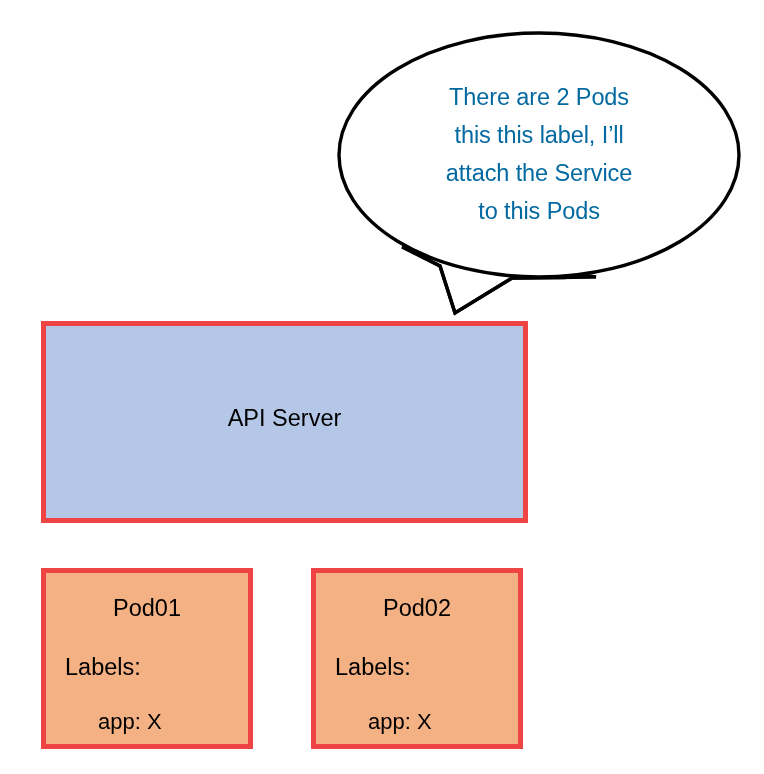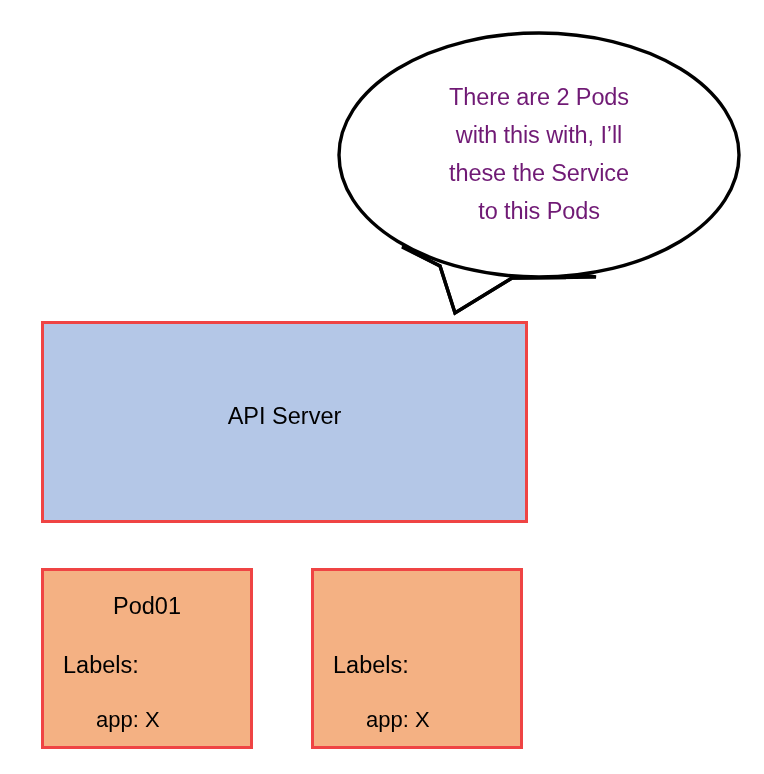--- a/index.html
+++ b/index.html
@@ -33,33 +33,33 @@
     pointer-events: none;
   }
   .bubble-text {
     position: absolute;
     left: 398px;
     top: 78px;
     width: 282px;
     text-align: center;
     font-size: 23.5px;
     line-height: 38px;
-    color: #701a75;
+    color: #0369a1;
     letter-spacing: -0.1px;
   }
   .bubble-line {
     display: block;
     white-space: nowrap;
   }
 
   
   .node {
     position: absolute;
     box-sizing: border-box;
-    border: 3px solid #ef4444;
+    border: 5px solid #ef4444;
     text-decoration: underline;
   }
   .node-api {
     left: 41px;
     top: 321px;
     width: 487px;
     height: 202px;
     background: #b4c7e7;
   }
   .node-api .node-title {
@@ -114,33 +114,34 @@
   <svg class="bubble-layer" viewBox="0 0 764 774" width="764" height="774" aria-hidden="true">
 
     <path d="M 402 247 L 440 266 L 455 313 L 512 278 L 596 277 Z" fill="#ffffff" stroke="#000000" stroke-width="3.4" stroke-linejoin="miter" stroke-linecap="butt"></path>
     <ellipse cx="539" cy="155" rx="200" ry="122" fill="#ffffff" stroke="#000000" stroke-width="3.4"></ellipse>
 
     <path d="M 411 251 L 440 266 L 455 313 L 512 278 L 566 277.5" fill="none" stroke="#000000" stroke-width="3.4" stroke-linejoin="miter" stroke-linecap="butt"></path>
   </svg>
 
   <div class="bubble-text">
     <span class="bubble-line">There are 2 Pods</span>
-    <span class="bubble-line">with this with, I’ll</span>
-    <span class="bubble-line">these the Service</span>
+    <span class="bubble-line">this this label, I’ll</span>
+    <span class="bubble-line">attach the Service</span>
     <span class="bubble-line">to this Pods</span>
   </div>
 
   <div class="node node-api">
     <span class="node-title">API Server</span>
   </div>
 
   <div class="node node-pod pod-01">
     <span class="pod-title">Pod01</span>
     <span class="pod-labels-head">Labels:</span>
     <span class="pod-label-item">app: X</span>
   </div>
 
   <div class="node node-pod pod-02">
+    <span class="pod-title">Pod02</span>
     <span class="pod-labels-head">Labels:</span>
     <span class="pod-label-item">app: X</span>
   </div>
 
 </div>
 
 </body></html>

